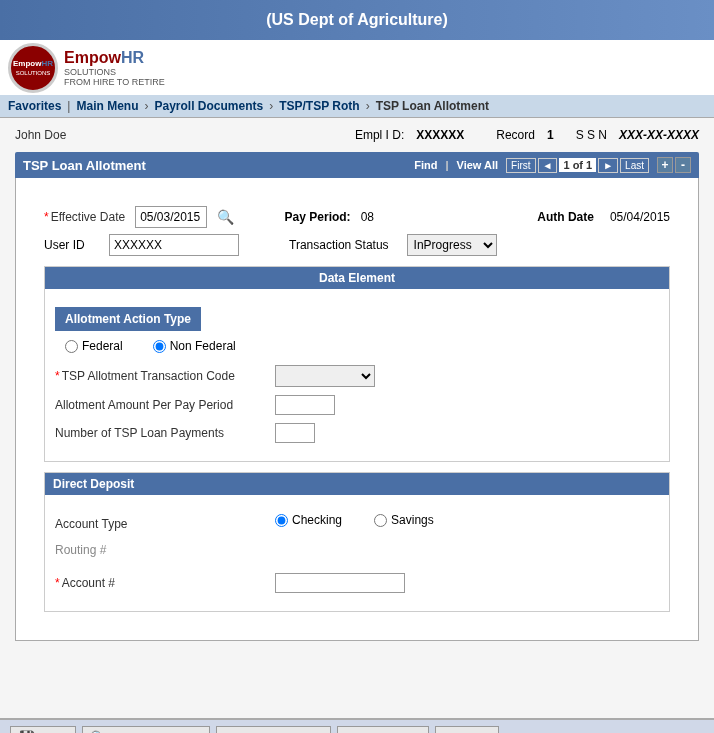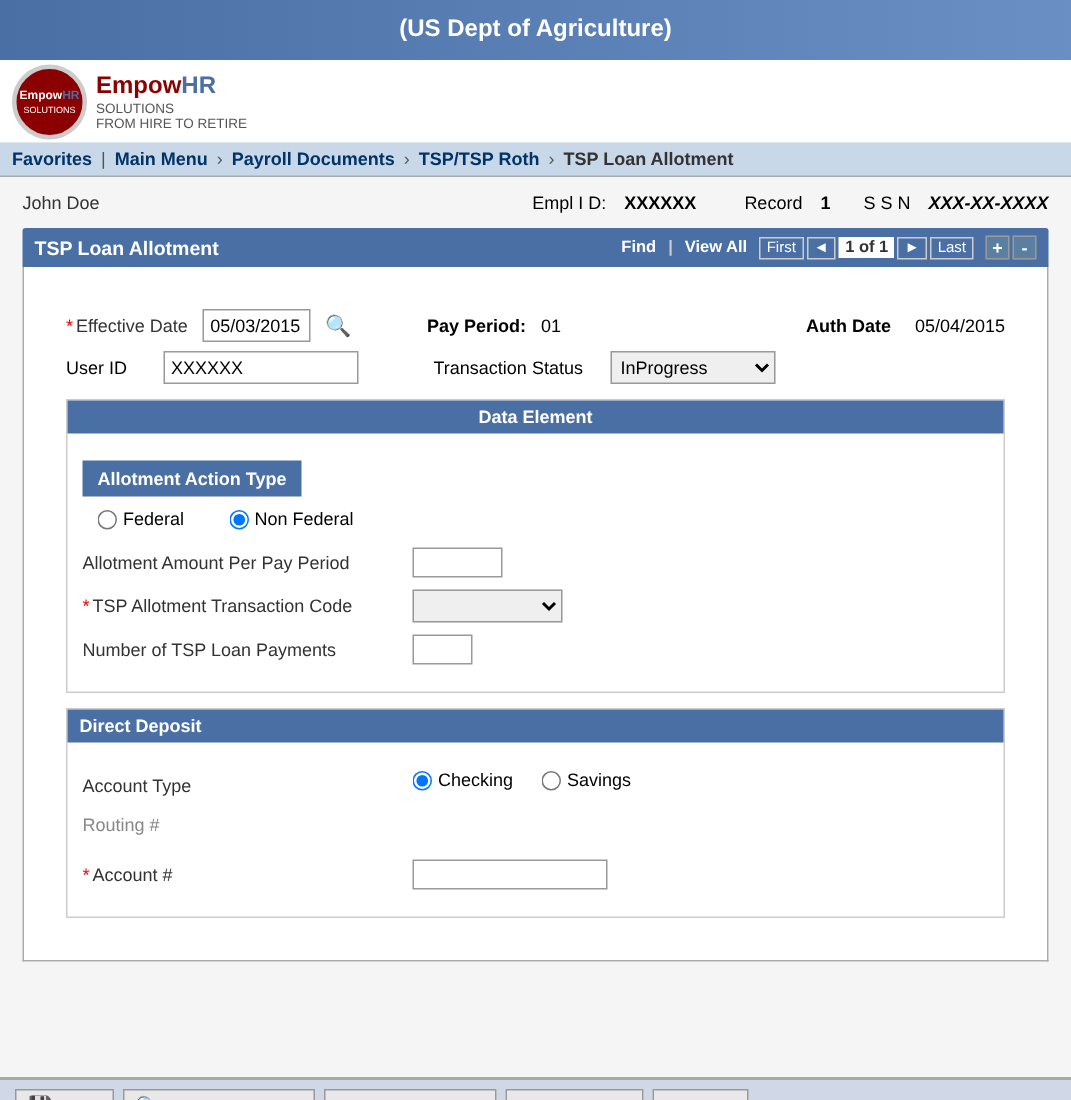--- a/index.html
+++ b/index.html
@@ -257,21 +257,21 @@
       color: white;
       padding: 4px 8px;
       font-size: 12px;
       font-weight: bold;
       margin-bottom: 8px;
     }
 
     .account-row {
       display: flex;
       align-items: flex-end;
-      gap: 19px;
+      gap: 32px;
       margin-bottom: 8px;
     }
 
     .routing-label {
       font-size: 12px;
       color: #888;
       margin-bottom: 8px;
     }
     .account-input {
       width: 130px;
@@ -303,21 +303,21 @@
     .toolbar-btn .btn-icon {
       font-size: 13px;
     }
 
     
     .status-dropdown {
       height: 22px;
       font-size: 12px;
       border: 1px solid #999;
       padding: 1px 2px;
-      width: 110px;
+      width: 90px;
     }
   </style>
 </head>
 <body>
 
 <div class="header">
   <span>(US Dept of Agriculture)</span>
 </div>
 
 <div class="logo-bar">
@@ -377,21 +377,21 @@
 
   <div class="form-container">
 
     <div class="form-row" style="margin-bottom:6px;">
       <label class="form-label required">Effective Date</label>
       <input type="text" class="form-input" style="width: 72px;" value="05/03/2015">
       <button class="search-icon-btn">🔍</button>
 
       <span style="width:30px;"></span>
       <span style="font-size:12px; font-weight:bold;">Pay Period:</span>
-      <span style="font-size:12px; margin-right:20px;">01</span>
+      <span style="font-size:12px; margin-right:20px;">08</span>
 
       <span style="flex:1;"></span>
       <span style="font-size:12px; font-weight:bold; margin-right:6px;">Auth Date</span>
       <span style="font-size:12px;">05/04/2015</span>
     </div>
 
     <div class="form-row">
       <span style="font-size:12px; width:55px;">User ID</span>
       <input type="text" class="form-input" style="width: 130px;" value="XXXXXX">
 
@@ -416,29 +416,29 @@
               <span>Federal</span>
             </label>
             <label class="radio-label">
               <input type="radio" name="allotment_type" checked="" style="">
               <span>Non Federal</span>
             </label>
           </div>
         </div>
 
         <div class="field-row">
-          <span class="field-label">Allotment Amount Per Pay Period</span>
-          <input type="text" class="small-input" style="">
-        </div>
-
-        <div class="field-row">
           <span class="field-label required">TSP Allotment Transaction Code</span>
           <select class="form-select" style="width:100px;">
             <option value=""></option>
           </select>
+        </div>
+
+        <div class="field-row">
+          <span class="field-label">Allotment Amount Per Pay Period</span>
+          <input type="text" class="small-input" style="">
         </div>
 
         <div class="field-row">
           <span class="field-label">Number of TSP Loan Payments</span>
           <input type="text" class="tiny-input" style="">
         </div>
 
       </div>
     </div>
 

